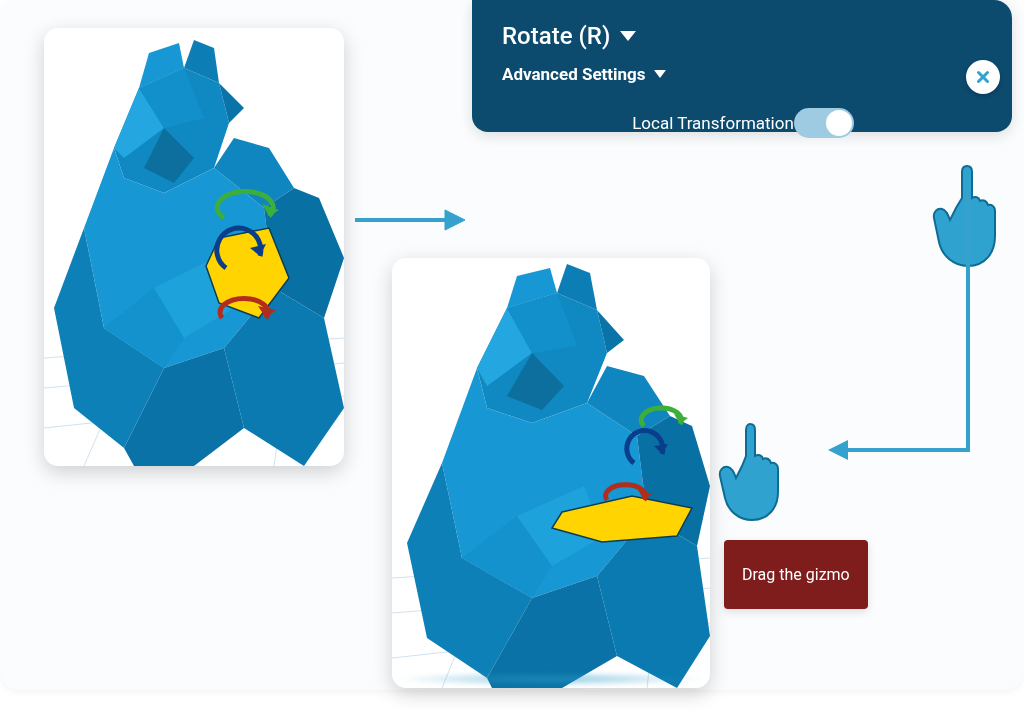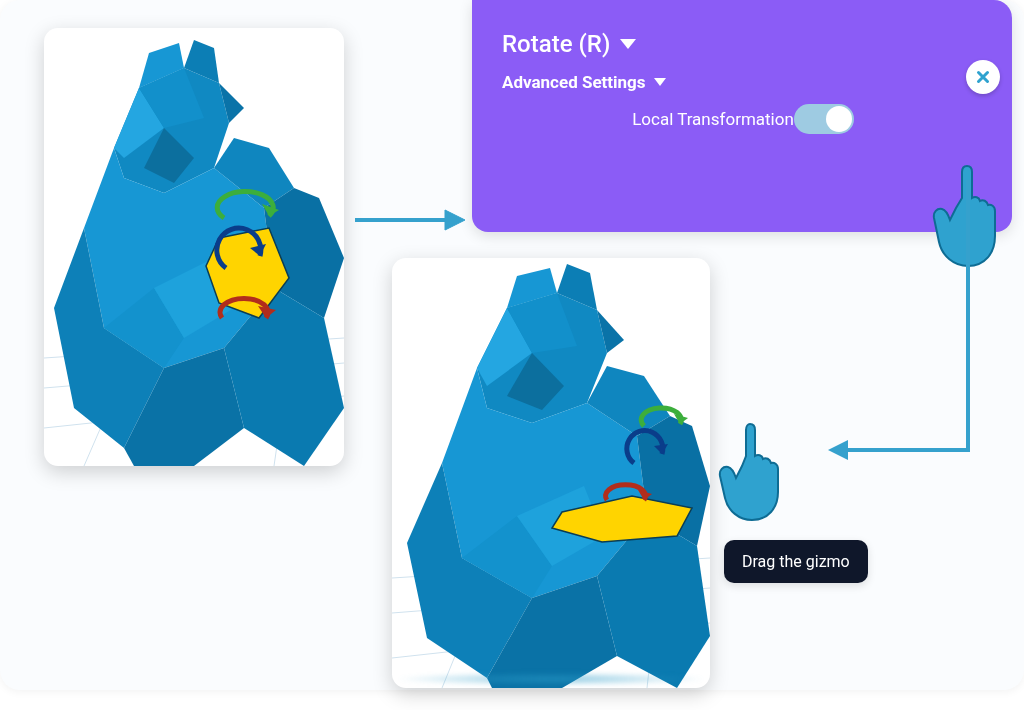--- a/index.html
+++ b/index.html
@@ -19,25 +19,25 @@
     border-radius: 20px;
     box-shadow: 0 2px 8px rgba(0,0,0,0.05);
   }
 
   
   .settings-panel {
     position: absolute;
     top: 0;
     left: 472px;
     width: 540px;
-    height: 232px;
-    background: #8b5cf6;
+    height: 132px;
+    background: #0c4a6e;
     border-radius: 0 18px 16px 16px;
     color: #fff;
-    padding: 30px 22px 12px 30px;
+    padding: 22px 22px 12px 30px;
     box-shadow: 0 4px 14px rgba(0,0,0,0.12);
   }
   .panel-title-row {
     display: flex;
     align-items: center;
     gap: 10px;
     font-size: 24px;
     font-weight: 500;
     margin-bottom: 14px;
   }
@@ -47,21 +47,21 @@
     border-right: 8px solid transparent;
     border-top: 10px solid #fff;
     display: inline-block;
   }
   .panel-section-row {
     display: flex;
     align-items: center;
     gap: 8px;
     font-size: 17px;
     font-weight: 700;
-    margin-bottom: 12px;
+    margin-bottom: 24px;
   }
   .panel-section-row .caret-down {
     border-left: 6px solid transparent;
     border-right: 6px solid transparent;
     border-top: 8px solid #fff;
   }
   .panel-option-row {
     display: flex;
     align-items: center;
     justify-content: center;
@@ -128,24 +128,24 @@
     pointer-events: none;
   }
   .hand-toggle { top: 158px; left: 922px; width: 90px; height: 120px; }
   .hand-drag { top: 418px; left: 710px; width: 80px; height: 110px; }
 
   
   .tooltip {
     position: absolute;
     top: 540px;
     left: 724px;
-    background: #0f172a;
+    background: #7f1d1d;
     color: #fff;
-    padding: 12px 18px;
-    border-radius: 10px;
+    padding: 25px 18px;
+    border-radius: 4px;
     font-size: 16px;
     box-shadow: 0 3px 8px rgba(0,0,0,0.12);
   }
 
   
   .bottom-shadow {
     position: absolute;
     bottom: 4px;
     left: 394px;
     width: 314px;

